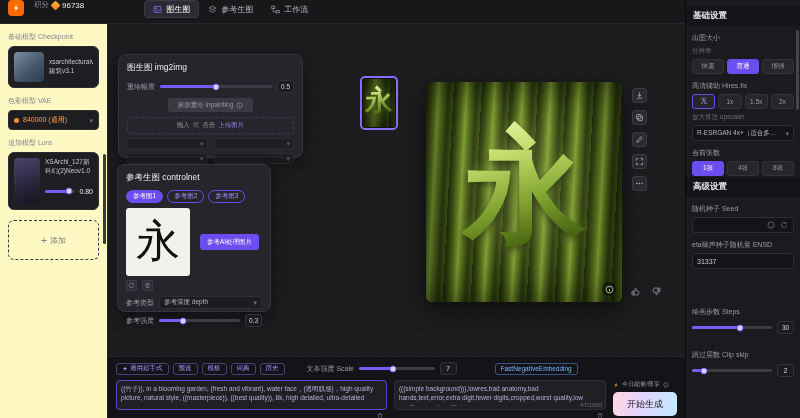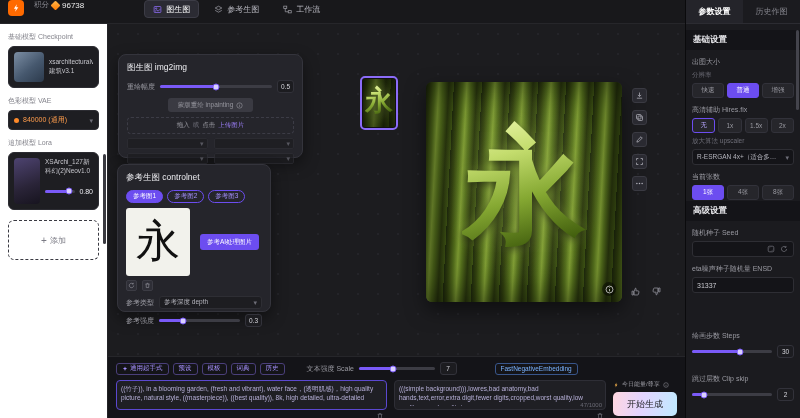--- a/index.html
+++ b/index.html
@@ -8,27 +8,27 @@
   svg{display:block}
   .icon{display:inline-flex;align-items:center;justify-content:center;color:#9a9aa2}
 
   
   .topbar{position:absolute;left:0;top:0;width:685px;height:24px;background:#18181b;border-bottom:1px solid #26262a;display:flex;align-items:flex-start;gap:6px;padding:0 8px;z-index:5}
   .logo{width:16px;height:16px;border-radius:4px;background:#ff6a00;display:flex;align-items:center;justify-content:center}
   .points{display:flex;align-items:center;gap:3px;margin-left:4px}
   .points-label{color:#8a8a92;font-size:7.5px}
   .coin{width:7px;height:7px;background:linear-gradient(135deg,#ffb84d,#ff7a00);transform:rotate(45deg);border-radius:1px}
   .points-value{color:#eaeaea;font-size:8px;font-weight:normal}
-  .nav{display:flex;gap:6px;margin-left:54px}
+  .nav{display:flex;margin-left:54px}
   .nav-btn{display:flex;align-items:center;gap:4px;height:18px;padding:0 8px;border-radius:4px;background:transparent;border:1px solid transparent;color:#b8b8c0;font-size:8px;cursor:pointer}
   .nav-btn.active{background:#2b2b33;border-color:#3c3c46;color:#fff}
   .nav-btn.active .icon{color:#8f6ef8}
 
   
-  .left{position:absolute;left:0;top:24px;width:108px;height:394px;background:#ffffff;border-right:1px solid #232327;padding:6px 8px;z-index:4}
+  .left{position:absolute;left:0;top:24px;width:108px;height:394px;background:#fef9c3;border-right:1px solid #232327;padding:6px 8px;z-index:4}
   .sec-label{color:#85858d;font-size:7px;margin:8px 0 4px}
   .card{background:#1e1e22;border:1px solid #2c2c32;border-radius:6px;padding:5px;display:flex;gap:5px;align-items:center}
   .thumb-ck{width:30px;height:30px;border-radius:4px;background:linear-gradient(140deg,#7c8ea4,#46586e 55%,#2c3a4c);flex:none}
   .thumb-lora{width:26px;height:46px;border-radius:4px;background:linear-gradient(160deg,#4d4370,#2a2438 60%,#17141f);flex:none}
   .card-name{font-size:6.5px;color:#c6c6cc;line-height:1.35;overflow:hidden;max-height:20px}
   .lora-card{align-items:flex-start;flex-direction:row}
   .lora-right{flex:1;display:flex;flex-direction:column;gap:4px;min-width:0}
   .lora-weight-row{display:flex;align-items:center;gap:4px;margin-top:8px}
   .lora-val{font-size:7px;color:#e8e8ee}
   .select{display:flex;align-items:center;gap:4px;background:#1e1e22;border:1px solid #2c2c32;border-radius:4px;height:20px;padding:0 5px;cursor:pointer}
@@ -442,24 +442,20 @@
           </span>
         </div>
         <button class="gen-btn">开始生成</button>
 
       </div>
     </div>
   </div>
 </main>
 
 <aside class="right">
-  <div class="rtabs">
-    <button class="rtab active">参数设置</button>
-    <button class="rtab">历史作图</button>
-  </div>
   <div class="rbody">
     <div class="rsection">基础设置</div>
 
     <div class="rlabel">出图大小</div>
     <div class="rsub">分辨率</div>
     <div class="btn-row">
       <button class="opt">快速</button>
       <button class="opt active">普通</button>
       <button class="opt">增强</button>
     </div>

